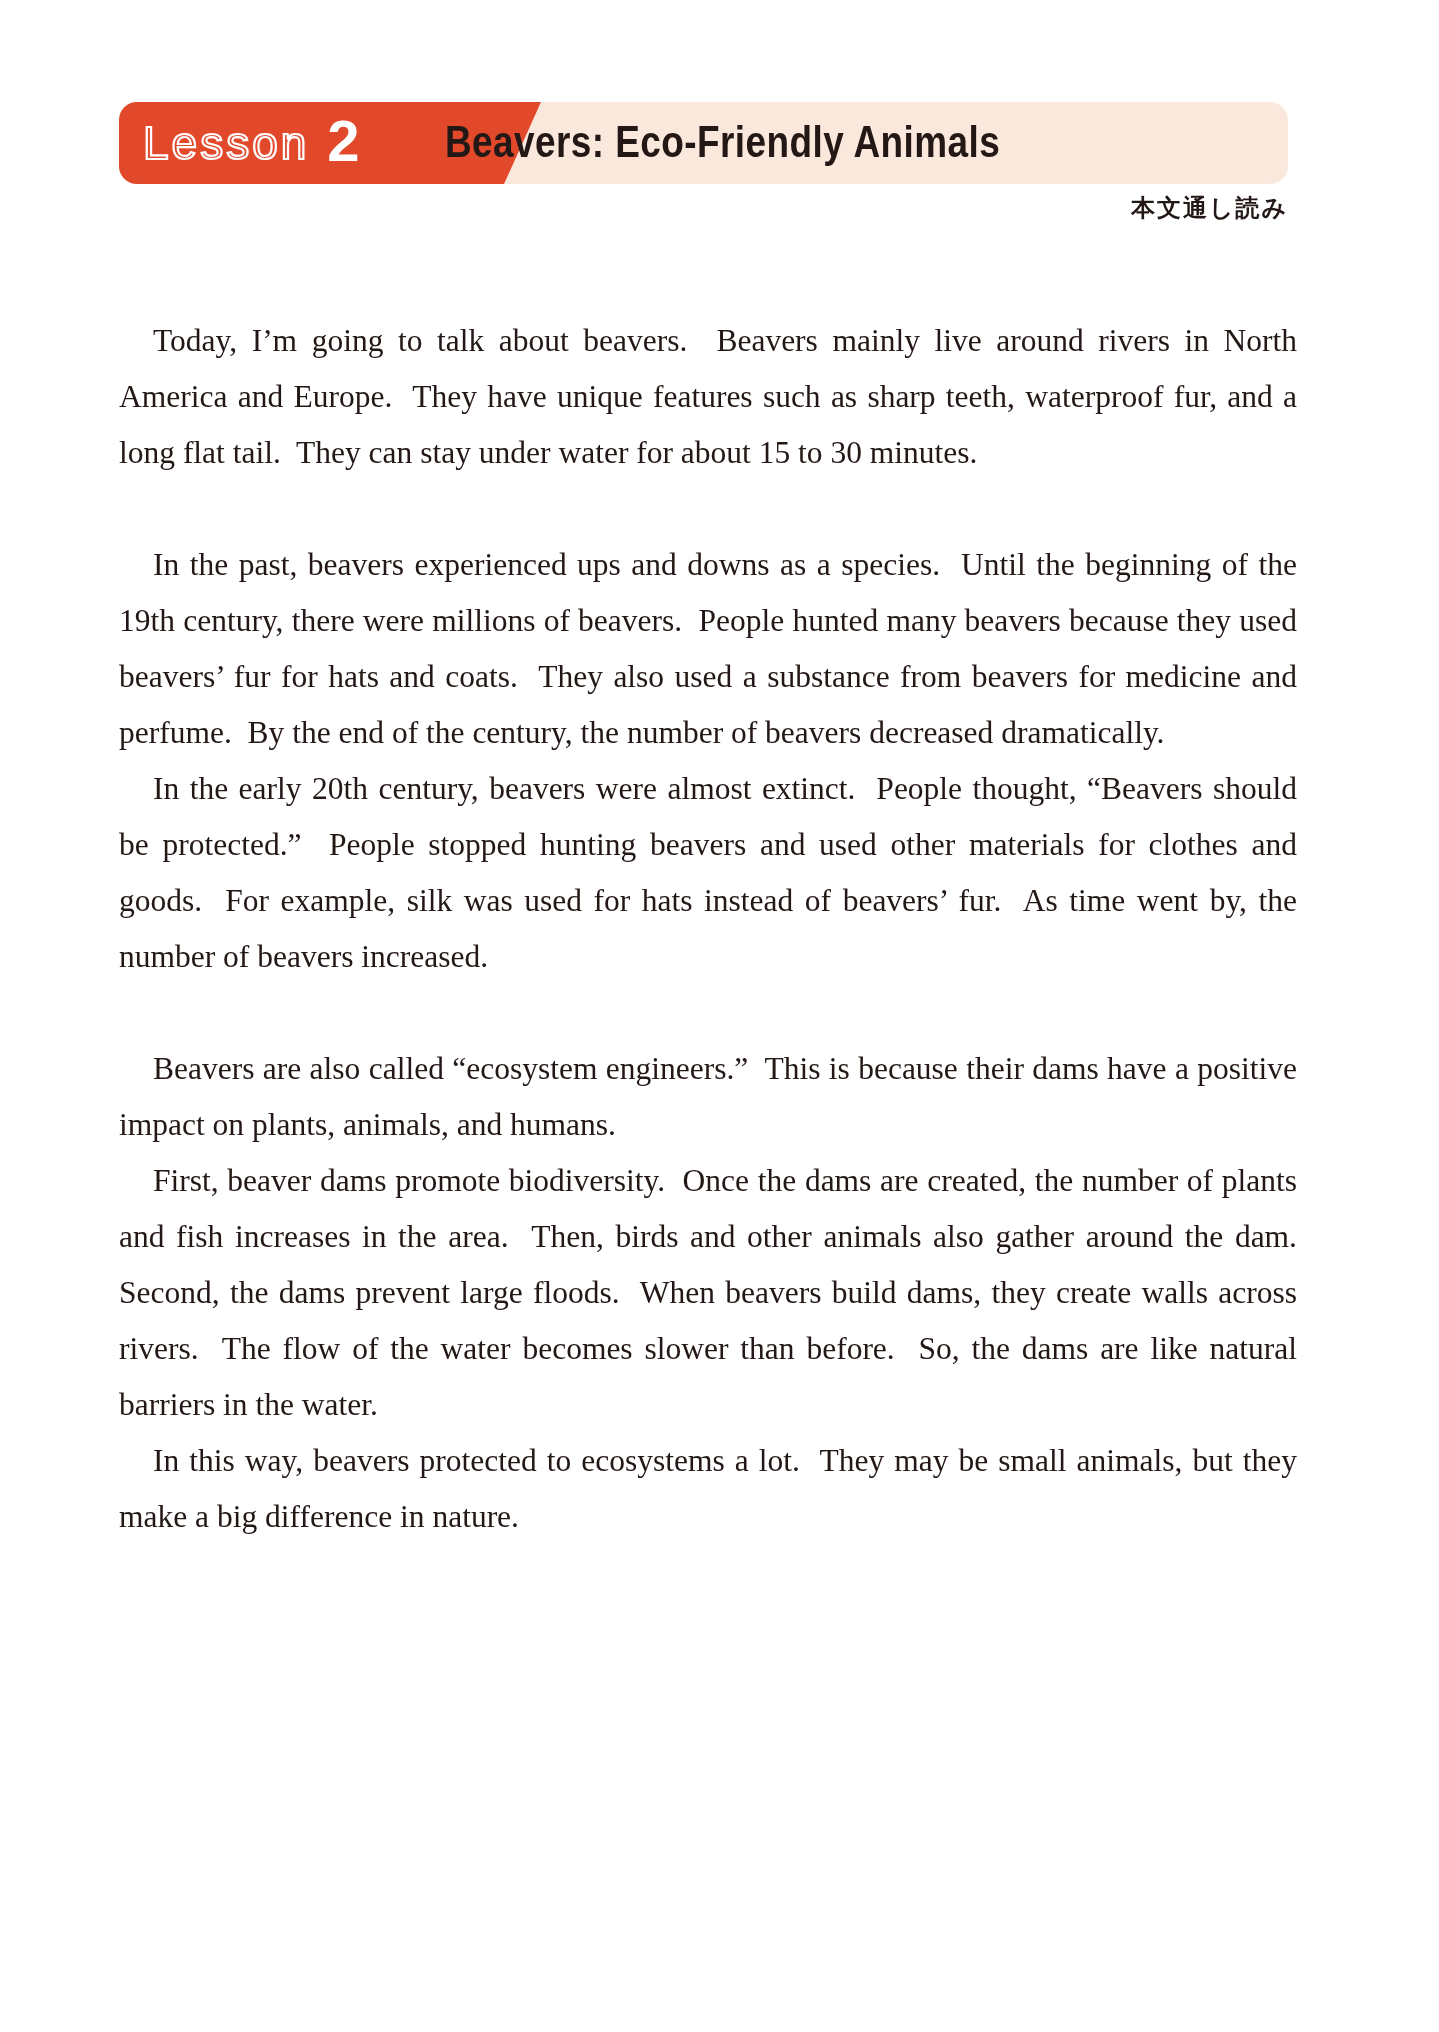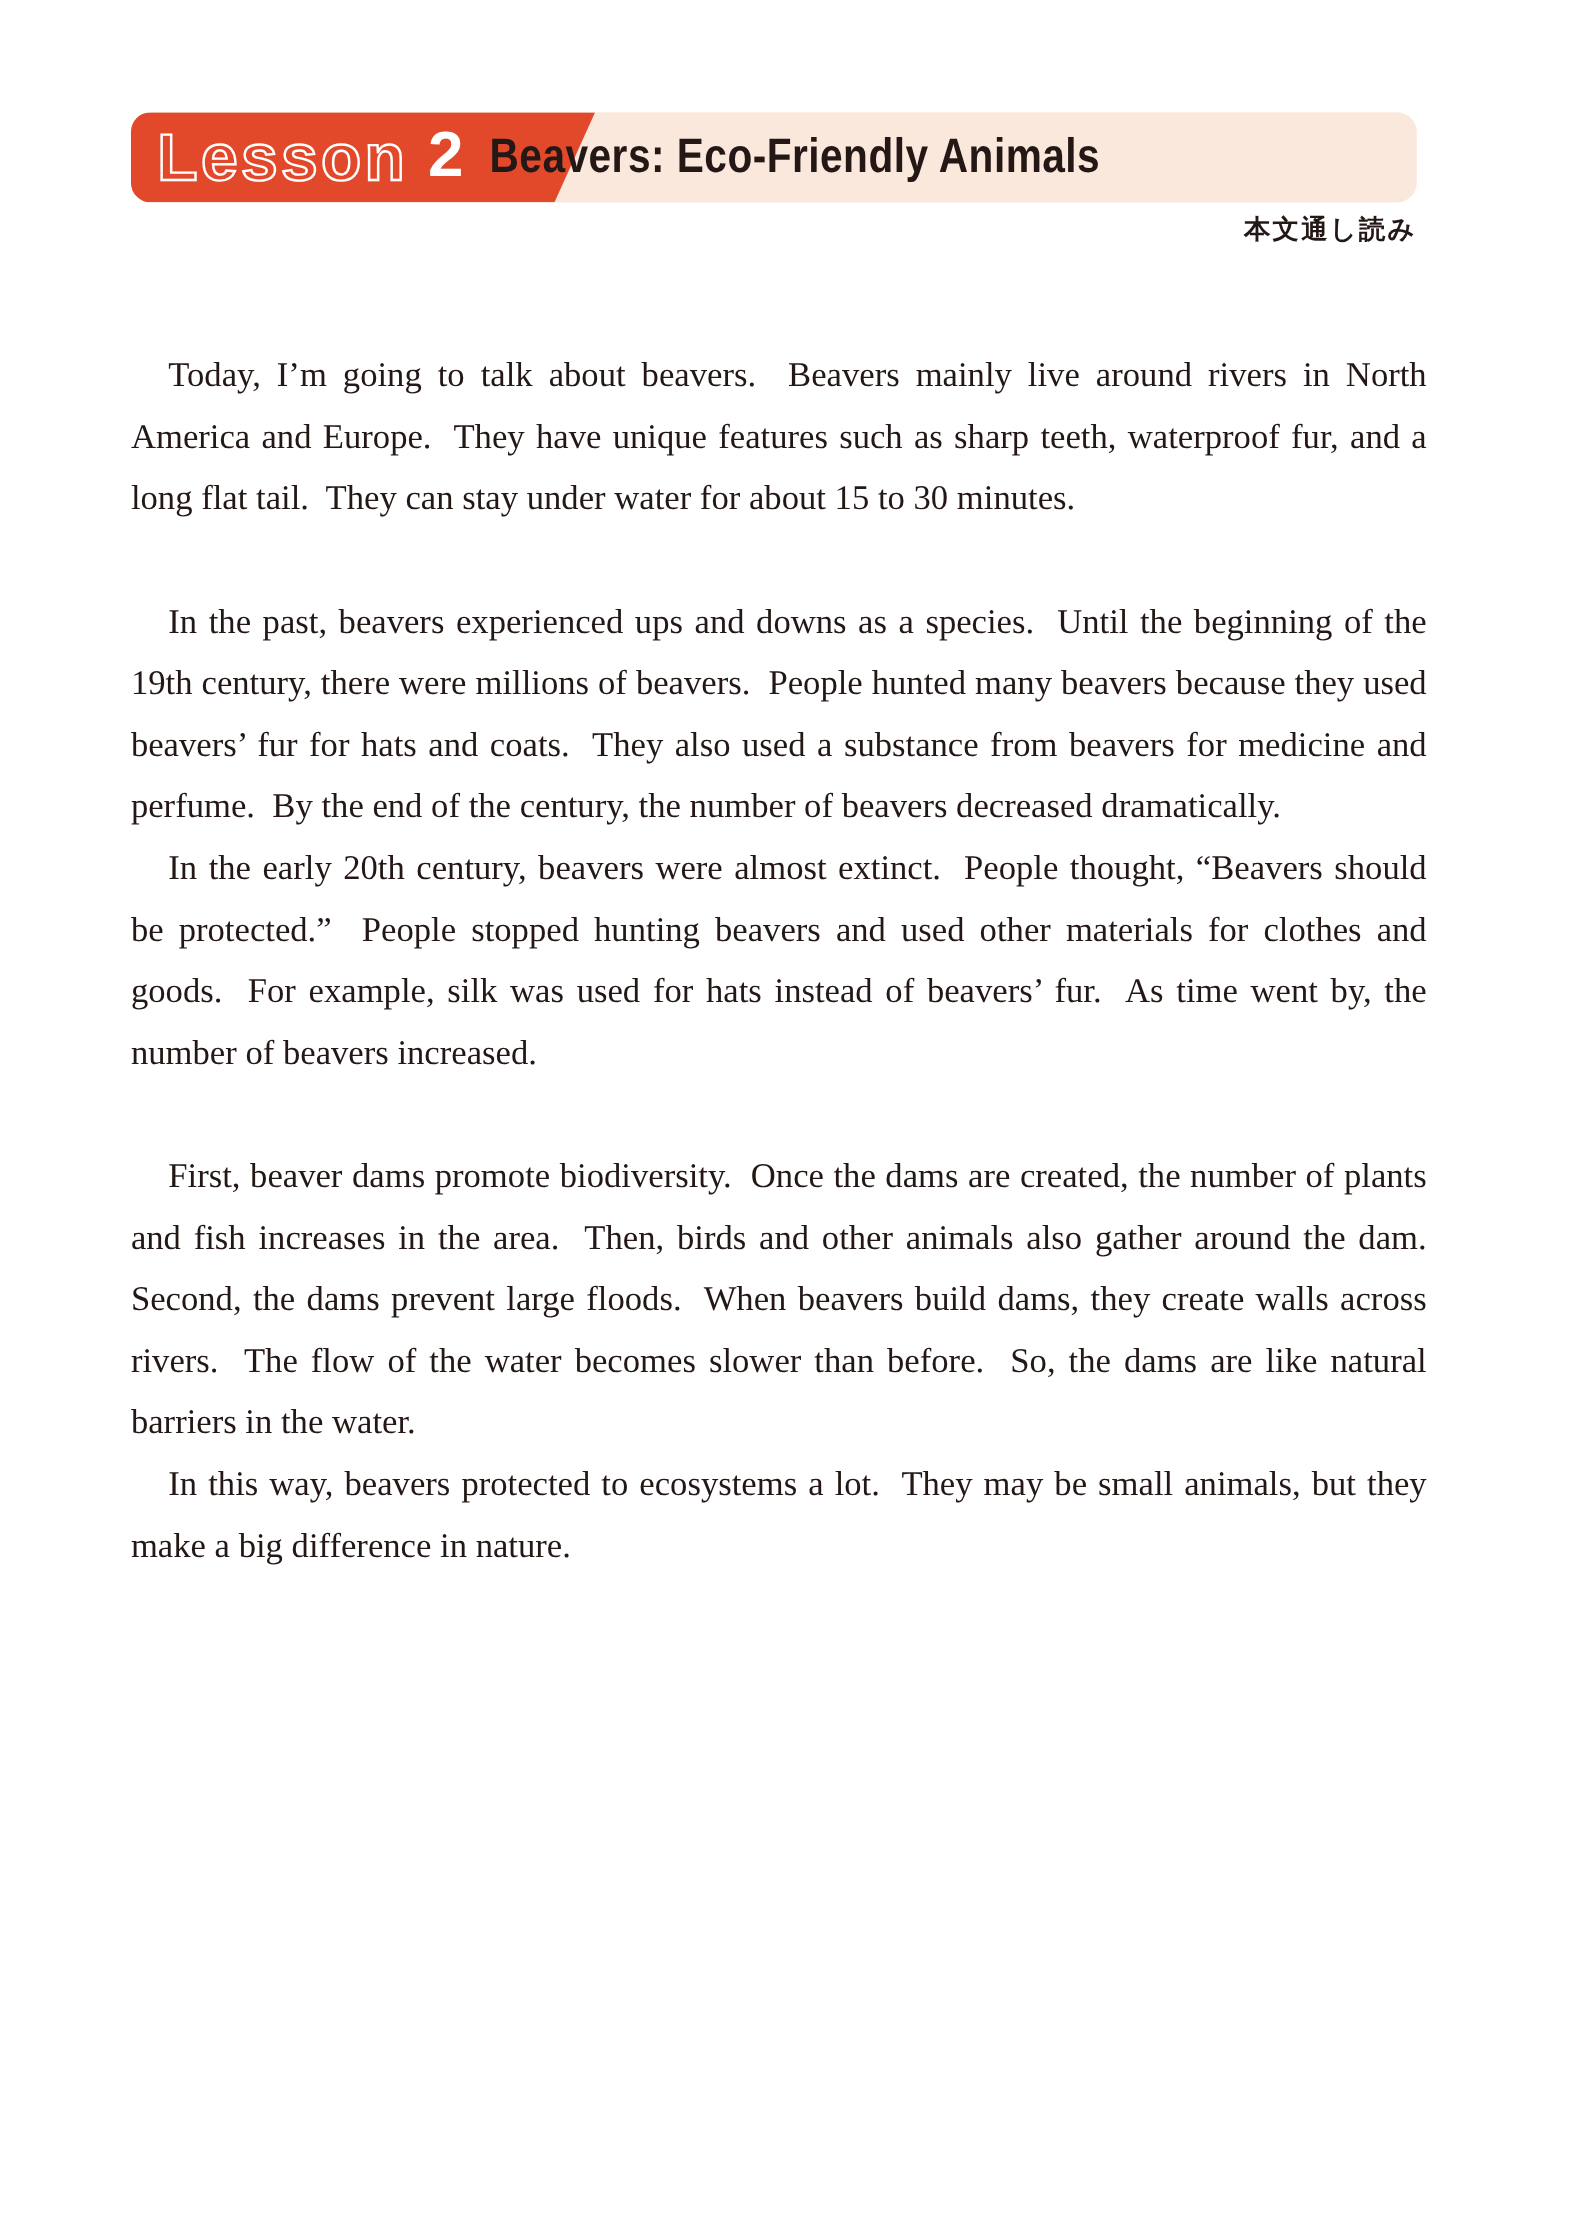--- a/index.html
+++ b/index.html
@@ -25,21 +25,21 @@
     overflow:hidden;
   }
   .lesson-badge{
     position:absolute;left:0;top:0;height:100%;width:422px;
     background:var(--accent);
     clip-path:polygon(0 0,422px 0,385px 100%,0 100%);
     display:flex;align-items:center;
     padding-left:24px;box-sizing:border-box;
   }
   .lesson-word{
-    font-size:60px;font-weight:bold;letter-spacing:3px;
+    font-size:46px;font-weight:normal;letter-spacing:3px;
     color:transparent;
     -webkit-text-stroke:2.2px #ffffff;
   }
   .lesson-num{
     font-size:58px;font-weight:bold;color:#ffffff;
     margin-left:18px;line-height:1;
     padding-bottom:4px;
   }
   .page-title{
     position:absolute;left:326px;top:50%;
@@ -82,18 +82,19 @@
 
   <div class="body-text">
     <div class="text-section">
       <p>Today, I’m going to talk about beavers.  Beavers mainly live around rivers in North America and Europe.  They have unique features such as sharp teeth, waterproof fur, and a long flat tail.  They can stay under water for about 15 to 30 minutes.</p>
     </div>
     <div class="text-section">
       <p>In the past, beavers experienced ups and downs as a species.  Until the beginning of the 19th century, there were millions of beavers.  People hunted many beavers because they used beavers’ fur for hats and coats.  They also used a substance from beavers for medicine and perfume.  By the end of the century, the number of beavers decreased dramatically.</p>
       <p>In the early 20th century, beavers were almost extinct.  People thought, “Beavers should be protected.”  People stopped hunting beavers and used other materials for clothes and goods.  For example, silk was used for hats instead of beavers’ fur.  As time went by, the number of beavers increased.</p>
     </div>
     <div class="text-section">
+      <p>Beavers are also called “ecosystem engineers.”  This is because their dams have a positive impact on plants, animals, and humans.</p>
       <p>First, beaver dams promote biodiversity.  Once the dams are created, the number of plants and fish increases in the area.  Then, birds and other animals also gather around the dam.  Second, the dams prevent large floods.  When beavers build dams, they create walls across rivers.  The flow of the water becomes slower than before.  So, the dams are like natural barriers in the water.</p>
       <p>In this way, beavers protected to ecosystems a lot.  They may be small animals, but they make a big difference in nature.</p>
     </div>
   </div>
 
 </div>
 
 </body></html>

